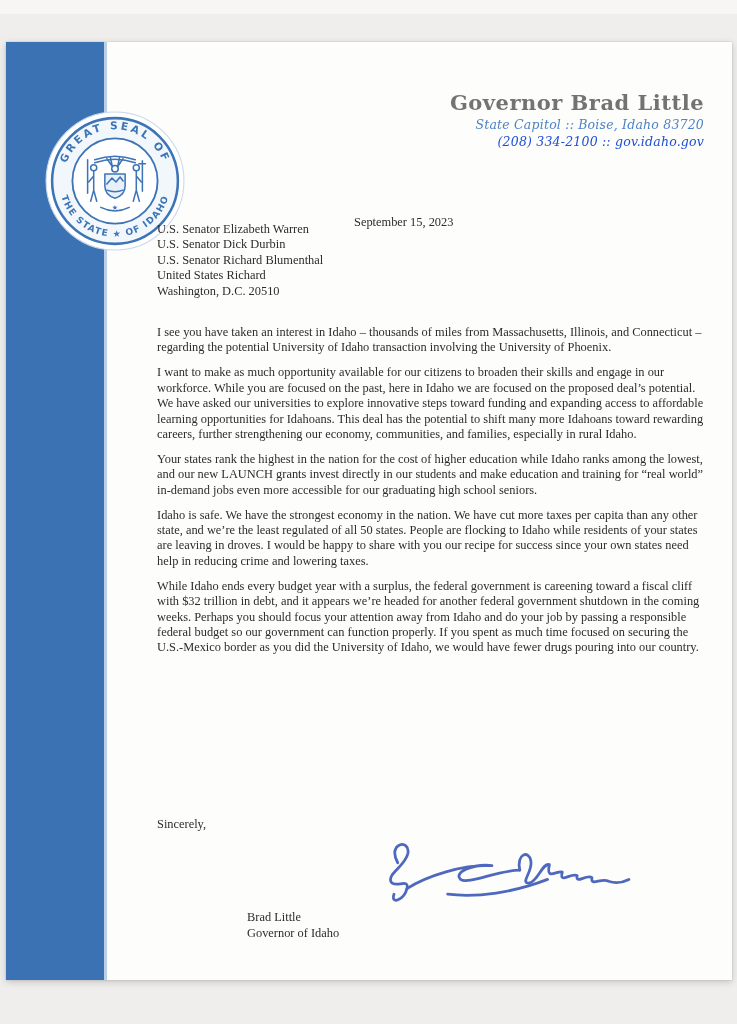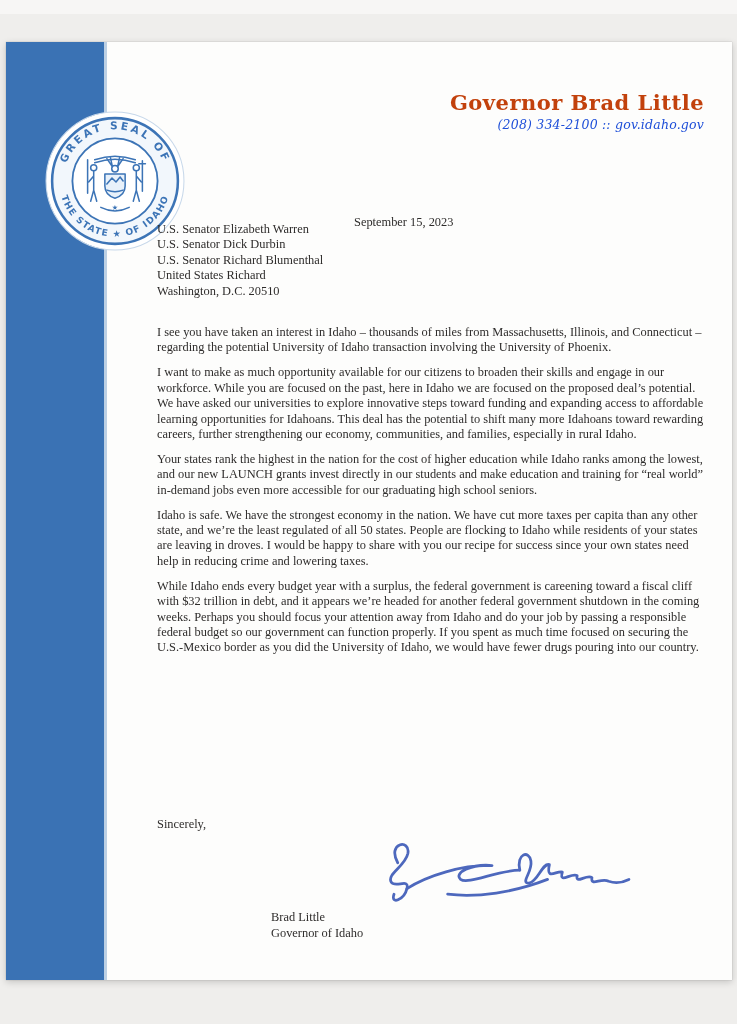--- a/index.html
+++ b/index.html
@@ -37,21 +37,21 @@
     font-size:12.4px;line-height:15.4px;color:#2e2c2b;
   }
   .date{position:absolute;left:197px;top:133px;white-space:nowrap;margin-top:40px;}
   .recipients{position:absolute;left:0;top:180px;}
   .body-text{position:absolute;left:0;top:283px;width:551px;}
   .body-text p{margin:0 0 9.5px 0;}
   .salutation{margin:0 0 11px 0;}
   .closing-block{position:absolute;left:0;top:775px;}
   .closing-line{}
   .sig-wrap{margin:3px 0 0 198px;height:74px;}
-  .signer{margin-left:114px;}
+  .signer{margin-left:90px;}
   .signer div{line-height:16px;}
 </style>
 </head>
 <body>
 
 <div class="page">
 
   <div class="band" style="background:#3a72b4;"></div>
 
   <svg class="seal" viewBox="0 0 140 140">
@@ -82,21 +82,22 @@
       <path d="M43 49 V82"></path>
       <circle cx="91" cy="57" r="3"></circle>
       <path d="M91 60 V79 M91 79 L88 90 M91 79 L94 90 M91 65 L96 71"></path>
       <path d="M97 50 V80 M93.5 53 H100"></path>
       <path d="M56 96 Q70 103 84 96"></path>
     </g>
     <text x="70" y="99" font-family="DejaVu Sans, sans-serif" font-size="7" fill="#3c74b6" text-anchor="middle">★</text>
   </svg>
 
   <div class="letterhead">
-    <div class="gov-name" style="color:#c2410c">Governor Brad Little</div>
+    <div class="gov-name" style="color:#737373">Governor Brad Little</div>
+    <div class="lh-sub" style="color:#4e83c4">State Capitol ::  Boise, Idaho 83720</div>
     <div class="lh-sub" style="color:#1d4ed8">(208) 334-2100 ::  gov.idaho.gov</div>
   </div>
 
   <div class="content">
 
     <div class="date">September 15, 2023</div>
 
     <div class="recipients">
       <div>U.S. Senator Elizabeth Warren</div>
       <div>U.S. Senator Dick Durbin</div>

